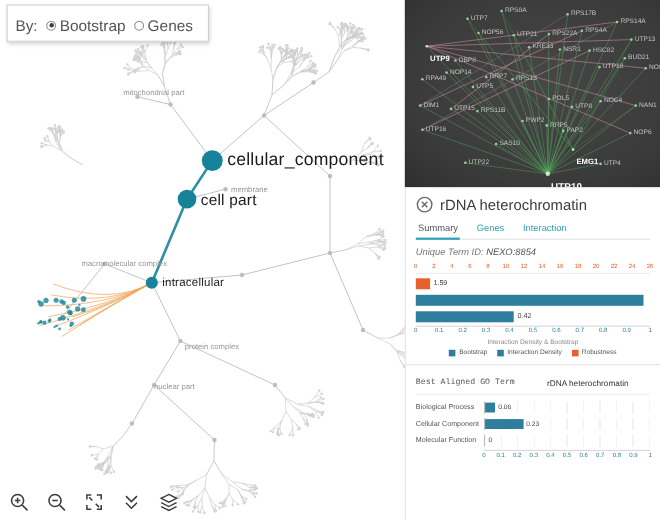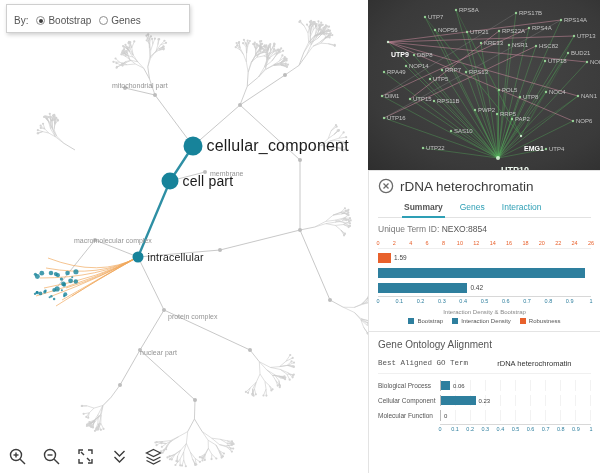--- a/index.html
+++ b/index.html
@@ -12,21 +12,21 @@
   .tree-label{position:absolute;transform:translateY(-50%);color:#949494;font-size:7px;white-space:nowrap;}
   .hl-label{position:absolute;transform:translateY(-50%);color:#1b1b1b;white-space:nowrap;font-weight:500;letter-spacing:.2px;}
 
   .search-card{position:absolute;left:6px;top:4px;width:184px;background:#fff;border:1px solid #cfcfcf;
     box-shadow:1px 2px 4px rgba(0,0,0,.18);padding:5px 7px 6px;box-sizing:border-box;z-index:5;}
   .app-title{font-size:11px;font-weight:700;color:#333;margin-bottom:4px;}
   .search-field{display:flex;align-items:center;gap:3px;border:1px solid #c9c9c9;height:18px;padding:0 4px;background:#fff;}
   .search-field input{flex:1;border:none;outline:none;font-size:8.5px;color:#333;min-width:0;font-family:inherit;background:transparent;}
   .search-field input::placeholder{color:#aaa;}
   .sicon{display:flex;align-items:center;}
-  .by-row{display:flex;align-items:center;gap:8px;margin-top:5px;font-size:10px;color:#555;}
+  .by-row{display:flex;align-items:center;gap:8px;margin-top:5px;font-size:14px;color:#555;}
   .radio-opt{display:flex;align-items:center;gap:3px;cursor:pointer;}
   .radio{width:9px;height:9px;border:1px solid #8f8f8f;border-radius:50%;display:inline-block;position:relative;box-sizing:border-box;background:#fff;}
   .radio.checked:after{content:"";position:absolute;left:1.5px;top:1.5px;right:1.5px;bottom:1.5px;background:#3d3d3d;border-radius:50%;}
 
   .toolbar{position:absolute;left:6px;bottom:5px;display:flex;gap:11px;z-index:5;}
   .tool-btn{width:23px;height:23px;display:flex;align-items:center;justify-content:center;cursor:pointer;}
 
   
   .network-panel{position:absolute;left:368px;top:0;width:232px;height:170px;overflow:hidden;
     background:radial-gradient(ellipse at 55% 45%, #474747 0%, #3a3a3a 70%, #2e2e2e 100%);}
@@ -36,22 +36,22 @@
   .net-label.hub{font-size:9px;color:#f1fbf1;font-weight:700;}
 
   
   .detail-panel{position:absolute;left:368px;top:170px;width:232px;height:303px;background:#fff;
     box-sizing:border-box;padding:7px 9px 0;overflow:hidden;border-left:1px solid #e3e3e3;border-top:1px solid #e3e3e3;}
   .detail-header{display:flex;align-items:center;gap:6px;margin-bottom:5px;}
   .detail-title{font-size:13.5px;color:#3c3c3c;font-weight:500;}
   .close-btn{cursor:pointer;display:flex;}
   .tabs{display:flex;gap:13px;border-bottom:1px solid #e2e2e2;}
   .tab{font-size:8.5px;color:#2e9fb5;padding:3px 2px 4px;cursor:pointer;}
-  .tab.active{color:#555;border-bottom:2px solid #2e9fb5;font-weight:700;margin-bottom:-1px;margin-left:24px;}
-  .term-id{font-size:8.5px;color:#777;margin:6px 0 6px;}
+  .tab.active{color:#555;border-bottom:2px solid #2e9fb5;font-weight:400;margin-bottom:-1px;}
+  .term-id{font-size:8.5px;color:#777;margin:6px 0 6px;font-style:italic;}
   .term-id .tid{color:#555;}
   .section-title{font-size:10px;color:#555;margin:4px 0 4px;}
   .axis{position:relative;height:8px;}
   .axis span{position:absolute;transform:translateX(-50%);font-size:5.5px;top:0;}
   .top-axis{border-bottom:1px solid #eee;margin-bottom:2px;}
   .top-axis span{color:#e8612c;}
   .bottom-axis{border-top:1px solid #d8d8d8;margin-top:2px;}
   .bottom-axis span{color:#2e7f9e;top:1px;}
   .bar1row{height:13px;display:flex;align-items:center;margin:2px 0;}
   .bar1{height:10px;flex:none;}
@@ -1421,21 +1421,20 @@
           </span>
           <span class="legend-item">
             <span class="legend-swatch" style="background: rgb(232, 97, 44);"></span>
             <span>Robustness</span>
           </span>
         </div>
     </div>
 
     <hr class="div">
 
-    <div class="section-title">Gene Ontology Alignment</div>
     <div id="goRows">
         <div class="go-row">
           <span class="glabel">Best Aligned GO Term</span>
           <span class="gval">rDNA heterochromatin</span>
         </div>
       </div>
     <div id="c2" style="margin-top:5px;">
         <div class="c2row">
           <span class="c2label">Biological Process</span>
           <div class="c2track">

